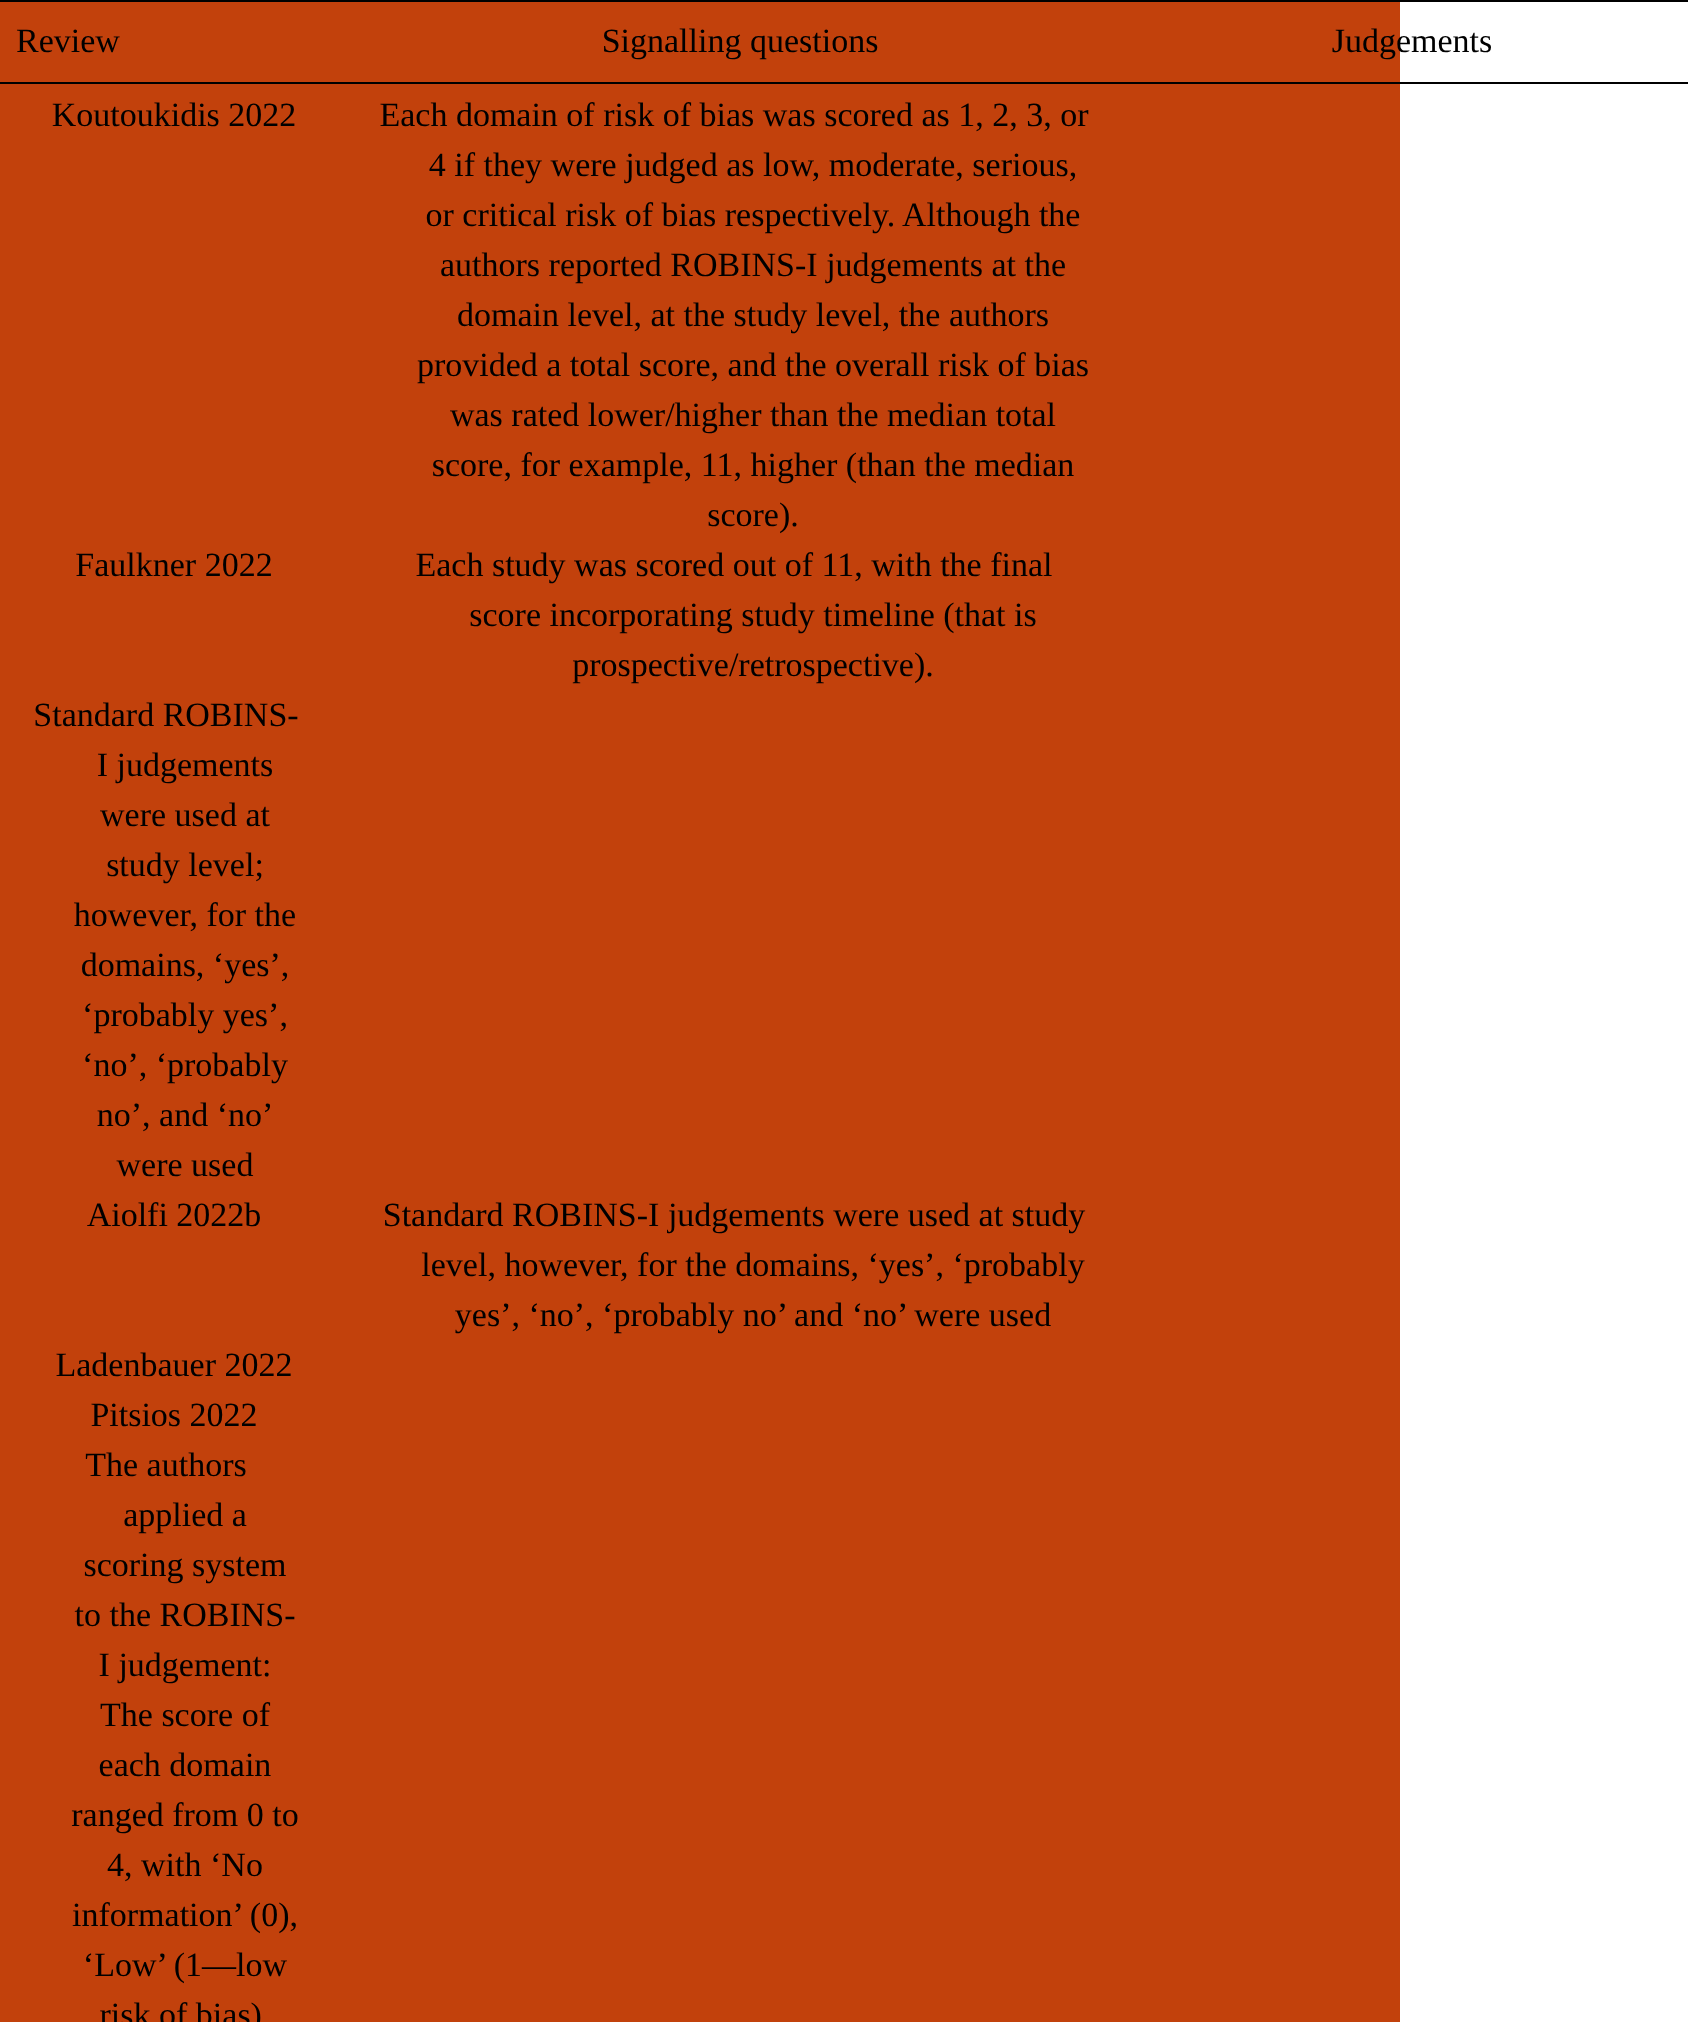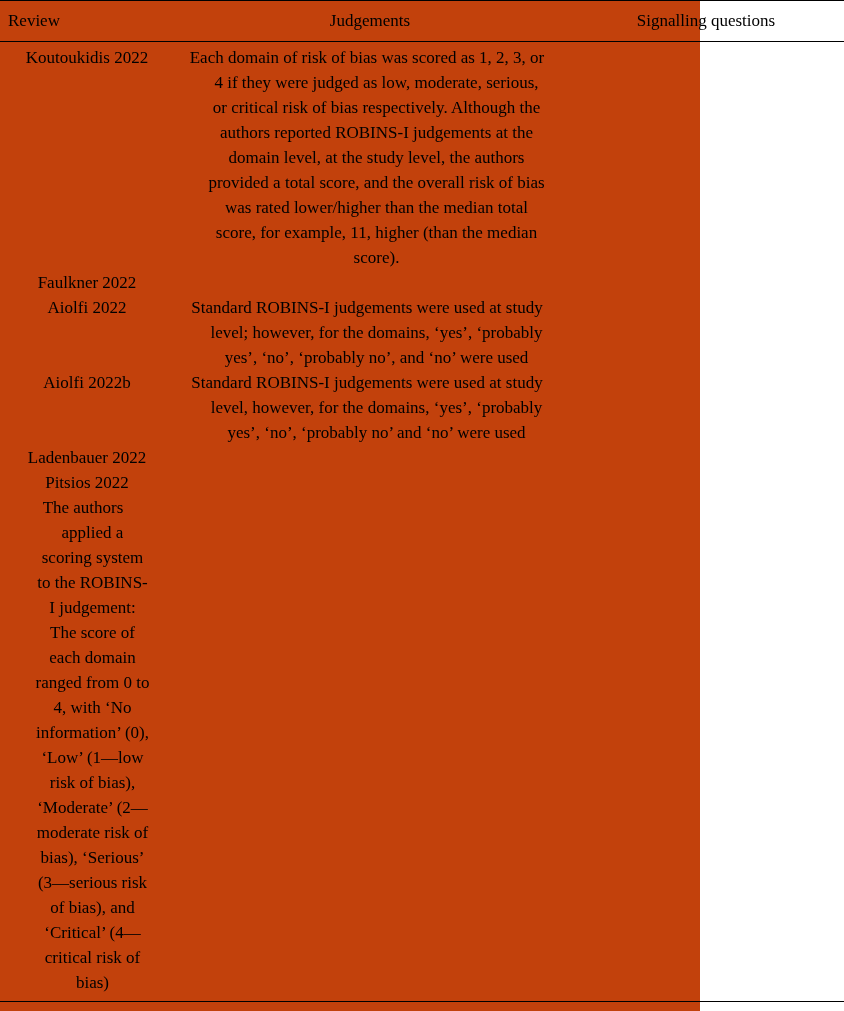--- a/index.html
+++ b/index.html
@@ -63,39 +63,39 @@
   }
 </style>
 </head>
 <body>
 
 <div class="page">
   <div class="rob-table">
 
     <div class="t-row t-header">
       <div class="cell review">Review</div>
+      <div class="cell signalling">Signalling questions</div>
       <div class="cell judgements">Judgements</div>
-      <div class="cell signalling">Signalling questions</div>
     </div>
 
     <div class="t-body">
 
       <div class="t-row body-row">
         <div class="cell review">Koutoukidis 2022</div>
         <div class="cell judgements">Each domain of risk of bias was scored as 1, 2, 3, or 4 if they were judged as low, moderate, serious, or critical risk of bias respectively. Although the authors reported ROBINS-I judgements at the domain level, at the study level, the authors provided a total score, and the overall risk of bias was rated lower/higher than the median total score, for example, 11, higher (than the median score).</div>
         <div class="cell signalling"></div>
       </div>
 
       <div class="t-row body-row">
         <div class="cell review">Faulkner 2022</div>
+        <div class="cell judgements">Each study was scored out of 11, with the final score incorporating study timeline (that is prospective/retrospective).</div>
         <div class="cell signalling"></div>
       </div>
 
       <div class="t-row body-row">
-        <div class="cell review">Aiolfi 2022</div>
         <div class="cell judgements">Standard ROBINS-I judgements were used at study level; however, for the domains, ‘yes’, ‘probably yes’, ‘no’, ‘probably no’, and ‘no’ were used</div>
         <div class="cell signalling"></div>
       </div>
 
       <div class="t-row body-row">
         <div class="cell review">Aiolfi 2022b</div>
         <div class="cell judgements">Standard ROBINS-I judgements were used at study level, however, for the domains, ‘yes’, ‘probably yes’, ‘no’, ‘probably no’ and ‘no’ were used</div>
         <div class="cell signalling"></div>
       </div>
 

